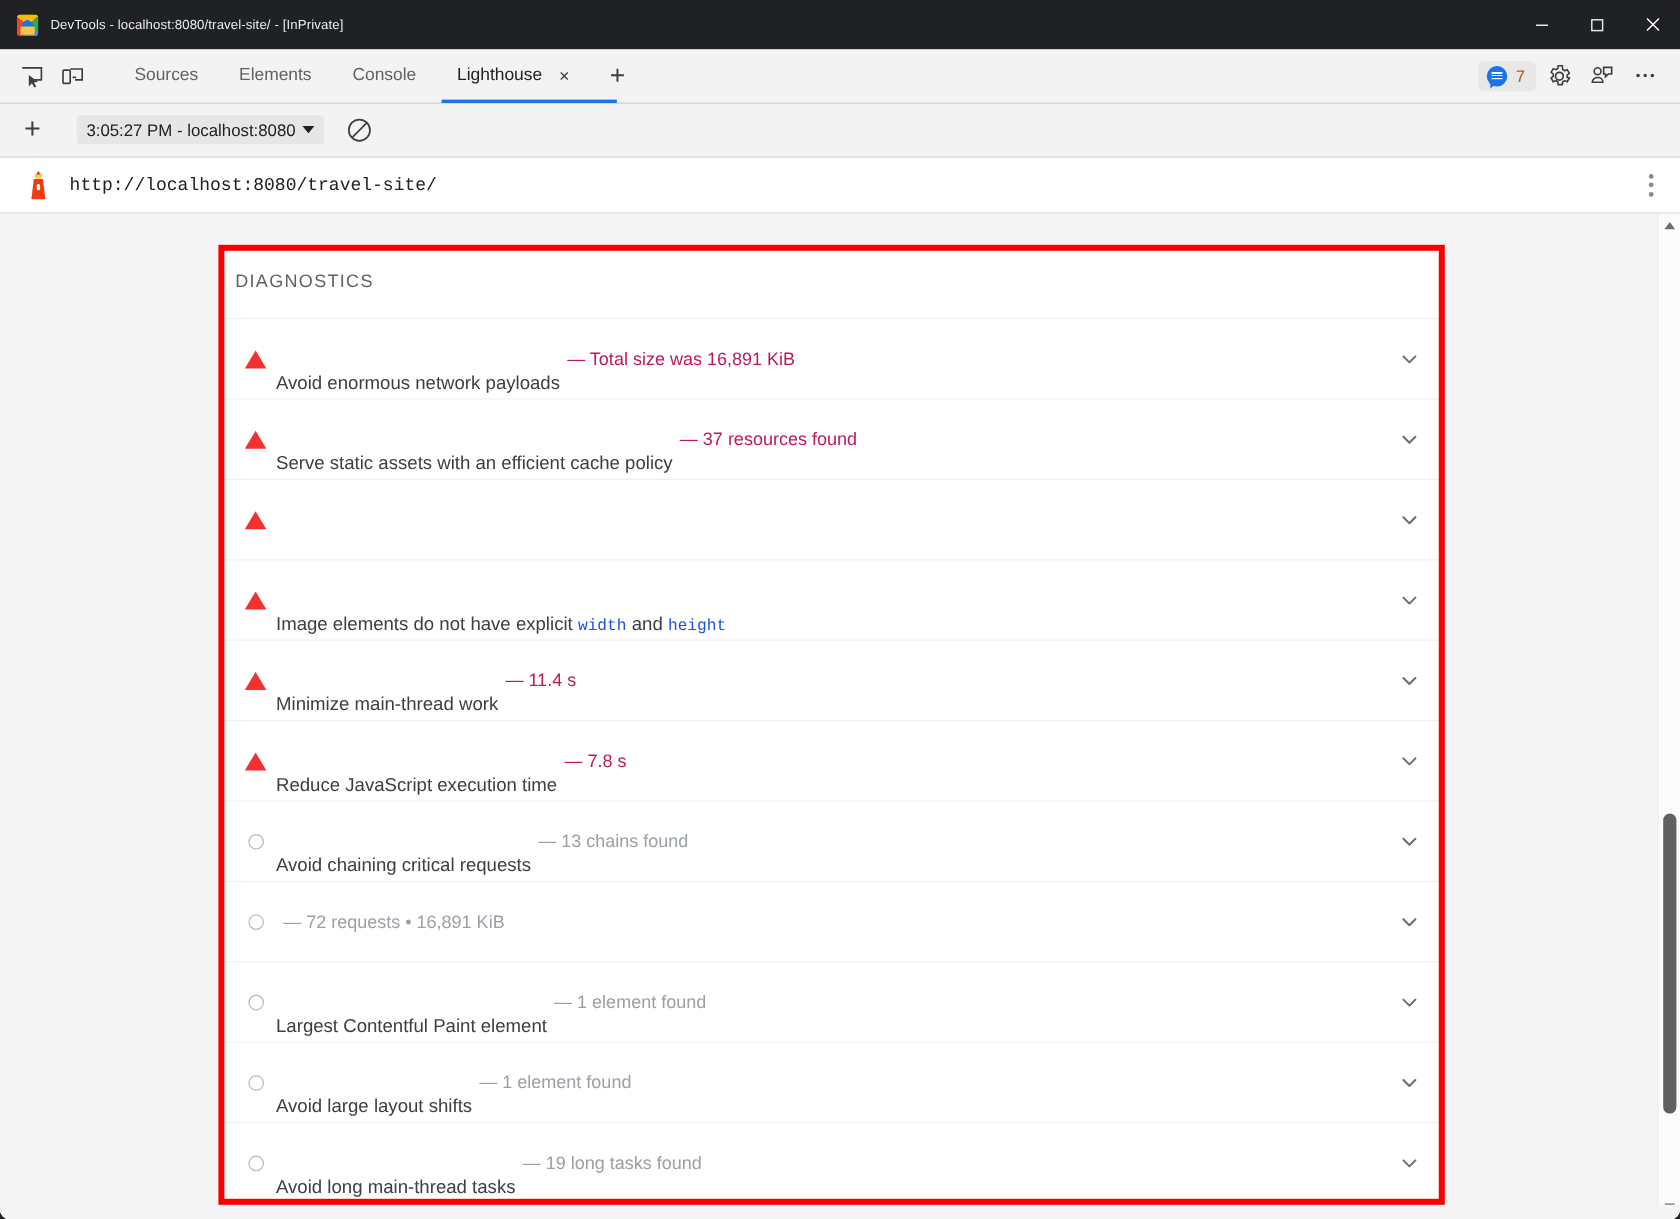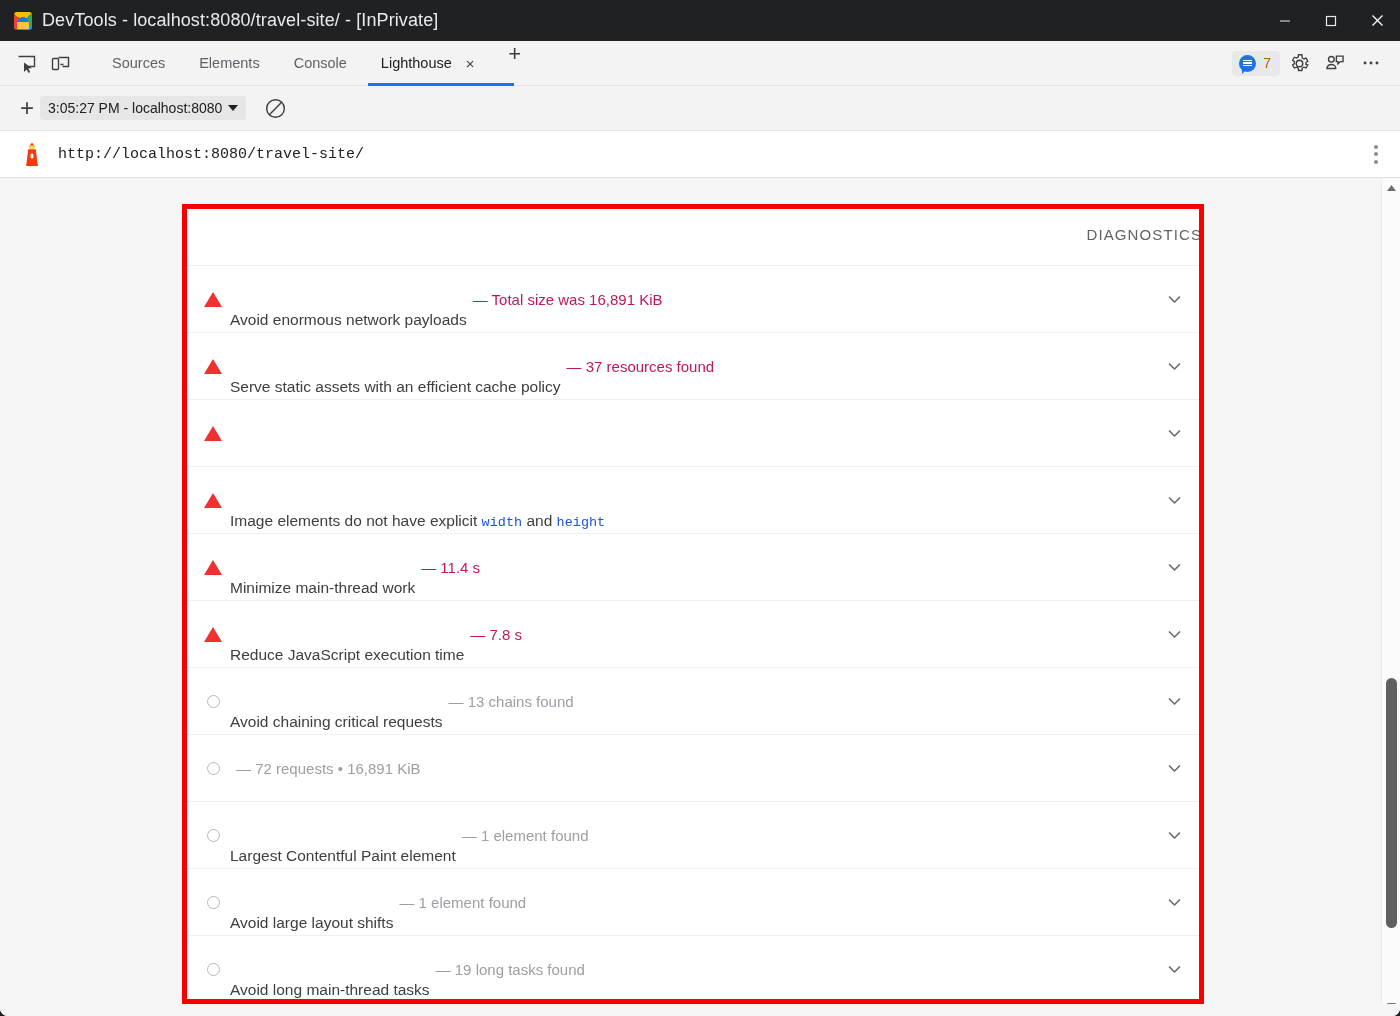--- a/index.html
+++ b/index.html
@@ -32,21 +32,21 @@
     background:
       radial-gradient(circle at 50% 55%, #1a73e8 0 5px, transparent 5px),
       conic-gradient(from 200deg, #ea4335 0 30%, #fbbc04 30% 58%, #34a853 58% 78%, #4285f4 78% 100%);
     position: relative; flex: none;
   }
   .titlebar-icon::after {
     content: ""; position: absolute; left: 3px; right: 3px; bottom: 1px; height: 7px;
     background: #f9c440; border-radius: 1px;
   }
   .titlebar-title {
-    color: #e8eaed; font-size: 18px; letter-spacing: 0.1px;
+    color: #e8eaed; font-size: 11px; letter-spacing: 0.1px;
     white-space: nowrap;
   }
   .winctrls {
     position: absolute; right: 0; top: 0; height: 41px;
     display: flex; align-items: stretch;
   }
   .winbtn {
     width: 46px; display: flex; align-items: center; justify-content: center;
   }
   .winbtn svg { display: block; }
@@ -56,21 +56,21 @@
     position: absolute; top: 41px; left: 0;
     width: 1400px; height: 45px;
     background: #f3f3f3;
     border-bottom: 1px solid #e4e4e4;
     display: flex; align-items: center;
   }
   .tool-icon {
     width: 34px; height: 30px; display: flex; align-items: center; justify-content: center;
   }
   .tool-icon:first-child { margin-left: 9px; }
-  .tabs { display: flex; align-items: flex-start; margin-left: 18px; height: 45px; }
+  .tabs { display: flex; align-items: center; margin-left: 18px; height: 45px; }
   .tab {
     position: relative; height: 45px; display: flex; align-items: center;
     padding: 0 17px; color: #5f6368; font-size: 14.5px; white-space: nowrap;
   }
   .tab.active { color: #202124; }
   .tab.active .tab-underline {
     position: absolute; left: 4px; right: -22px; bottom: 0; height: 2.5px;
     background: #1a73e8;
   }
   .tab-close {
@@ -114,21 +114,21 @@
     background: #f3f3f3;
     border-bottom: 1px solid #e4e4e4;
     display: flex; align-items: center;
   }
   .run-add {
     margin-left: 14px; width: 26px; height: 26px; color: #3c4043;
     font-size: 24px; font-weight: 300; line-height: 24px;
     display: flex; align-items: center; justify-content: center;
   }
   .run-select {
-    margin-left: 0; display: flex; align-items: center; gap: 6px;
+    margin-left: 24px; display: flex; align-items: center; gap: 6px;
     background: #e6e6e6; border-radius: 3px; padding: 4px 8px;
     color: #202124; font-size: 14px; white-space: nowrap;
   }
   .caret-down {
     width: 0; height: 0; border-left: 5px solid transparent;
     border-right: 5px solid transparent; border-top: 6px solid #202124;
   }
   .run-clear { margin-left: 18px; display: flex; align-items: center; }
 
   
@@ -153,21 +153,20 @@
   .viewport {
     position: absolute; top: 178px; left: 0;
     width: 1400px; height: 838px;
     background: #f5f5f5;
   }
   .report-scroll {
     position: absolute; top: 0; left: 0;
     width: 1381px; height: 838px;
     background: #f5f5f5;
     overflow: hidden;
-    text-align: right;
   }
   .report-card {
     position: absolute; left: 182px; top: 26px;
     width: 1020px;
     background: #ffffff;
   }
   .redbox {
     position: absolute; left: 182px; top: 204px;
     width: 1022px; height: 800px;
     border: 5px solid #f80000;

